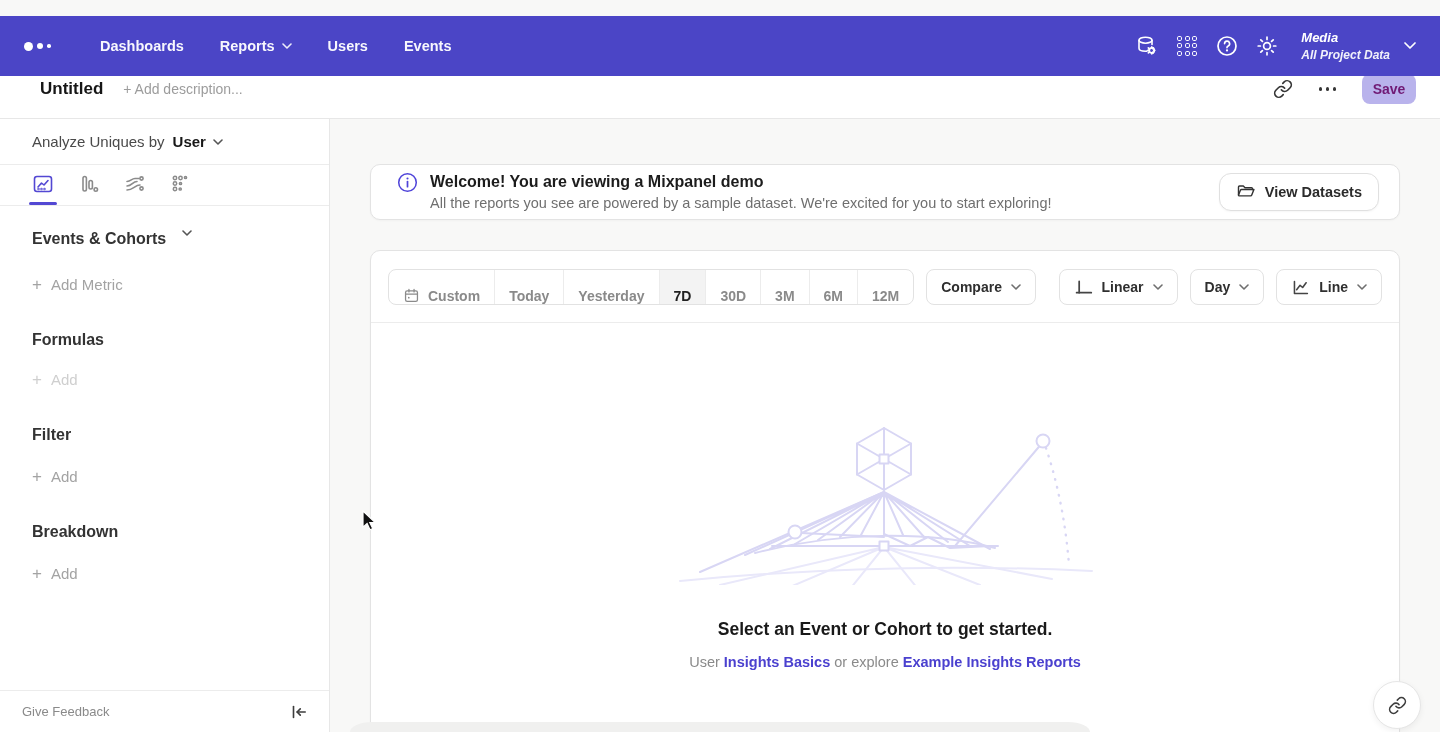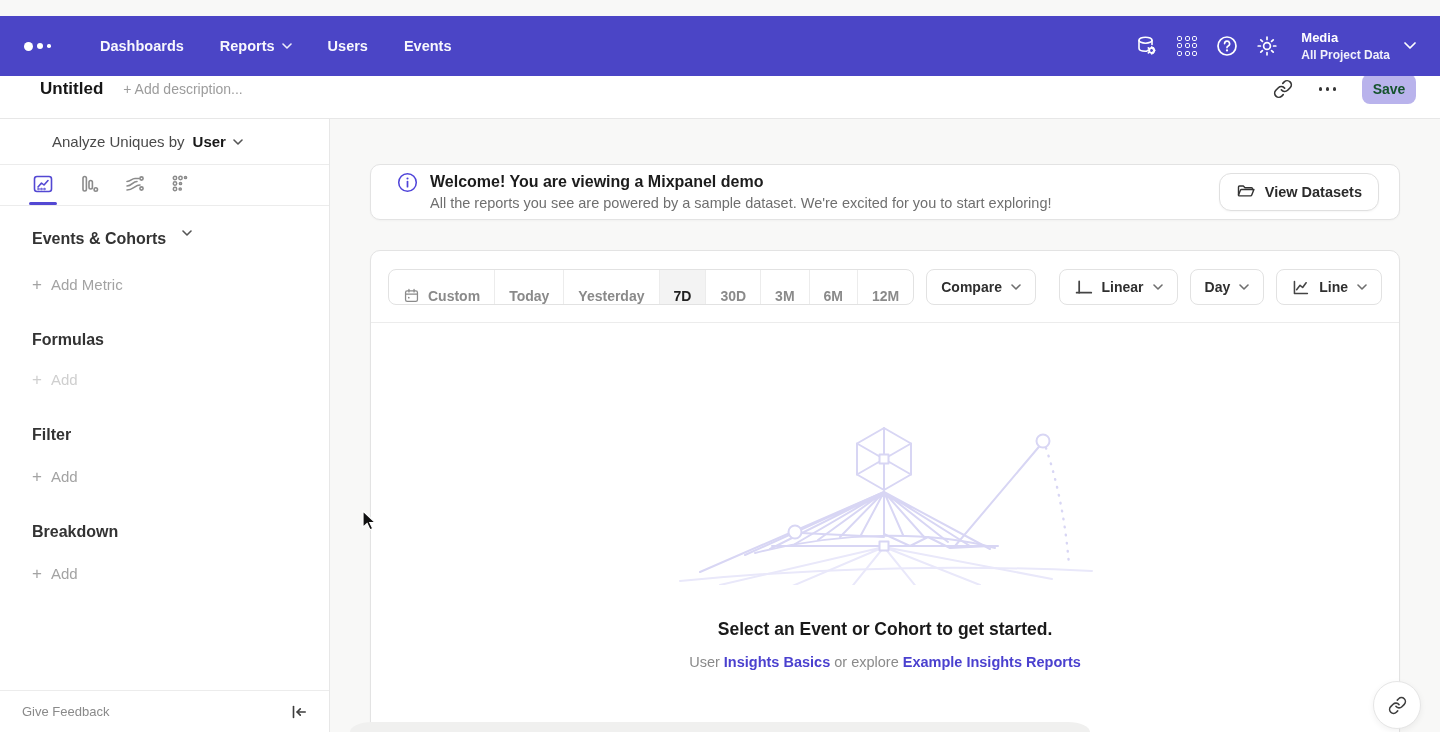--- a/index.html
+++ b/index.html
@@ -17,46 +17,46 @@
   .nav-items { display:flex; align-items:center; gap:36px; margin-left:42px; }
   .nav-item { color:rgba(255,255,255,.96); font-size:14.5px; font-weight:600; cursor:pointer;
     display:flex; align-items:center; gap:7px; }
   .nav-item svg { opacity:.9; }
   .nav-search { position:absolute; left:516px; top:11px; width:471px; height:36px;
     border:1px solid rgba(255,255,255,.35); background:rgba(255,255,255,.08);
     border-radius:10px; display:flex; align-items:center; justify-content:center;
     cursor:text; color:#fff; }
   .nav-search .ph { font-size:14.5px; font-weight:600; margin-left:10px; }
   .nav-search .sc { font-size:13.5px; font-weight:400; color:rgba(255,255,255,.55); margin-left:12px; }
-  .nav-right { margin-left:auto; display:flex; align-items:center; gap:16px; padding-right:24px; }
+  .nav-right { margin-left:auto; display:flex; align-items:center; gap:16px; padding-right:24px;font-style:italic; }
   .nav-icon { width:24px; height:24px; display:flex; align-items:center; justify-content:center; cursor:pointer; }
   .apps-grid { display:grid; grid-template-columns:repeat(3,5px); grid-template-rows:repeat(3,5px); gap:2.5px; }
   .apps-grid span { width:5px; height:5px; border:1.4px solid #fff; border-radius:1.8px; }
   .project { display:flex; align-items:center; gap:14px; cursor:pointer; margin-left:6px; }
   .project-text { display:flex; flex-direction:column; line-height:1.35; }
   .project-name { color:#fff; font-size:13px; font-weight:700; }
   .project-scope { color:rgba(255,255,255,.92); font-size:12px; font-weight:600; }
 
   
   .subheader { position:absolute; left:0; top:60px; width:1440px; height:59px; background:#fff;
     border-bottom:1px solid #e7e7e7; display:flex; align-items:center; padding:0 24px 0 40px; z-index:20; }
   .doc-title { font-size:17px; font-weight:700; color:#161616; cursor:text; }
   .doc-desc { font-size:14px; color:#9c9c9c; margin-left:20px; cursor:text; }
   .sub-actions { margin-left:auto; display:flex; align-items:center; gap:26px; }
   .icon-btn { color:#363636; cursor:pointer; display:flex; align-items:center; }
   .dots3 { display:flex; gap:3.5px; cursor:pointer; }
   .dots3 i { width:3.5px; height:3.5px; border-radius:50%; background:#363636; }
   .save-btn { width:54px; height:30px; border:none; border-radius:8px; background:#b9b3ec;
-    color:#14532d; font-size:14px; font-weight:700; font-family:inherit; cursor:default; }
+    color:#701a75; font-size:14px; font-weight:700; font-family:inherit; cursor:default; }
 
   
   .sidebar { position:absolute; left:0; top:119px; width:330px; bottom:0; background:#fff;
     border-right:1px solid #e7e7e7; z-index:10; }
   .analyze-row { height:46px; border-bottom:1px solid #ececec; display:flex; align-items:center;
-    padding:0 52px; font-size:15px; color:#4a4a4a; }
+    padding:0 32px; font-size:15px; color:#4a4a4a; }
   .analyze-val { display:flex; align-items:center; gap:7px; margin-left:8px; color:#181818;
     font-weight:700; cursor:pointer; }
   .tabs-row { height:41px; border-bottom:1px solid #ececec; display:flex; align-items:flex-start;
     padding:8px 0 0 32px; gap:24px; }
   .chart-tab { position:relative; width:22px; height:30px; display:flex; justify-content:center; cursor:pointer; color:#8b8b8b; }
   .chart-tab.active { color:#5348d3; }
   .chart-tab.active::after { content:""; position:absolute; left:-3px; bottom:-2px; width:28px; height:3px;
     border-radius:2px; background:#5348d3; }
   .side-section { padding:0 32px; }
   .side-label { font-size:16px; font-weight:700; color:#333; display:flex; align-items:flex-start; gap:16px; }

